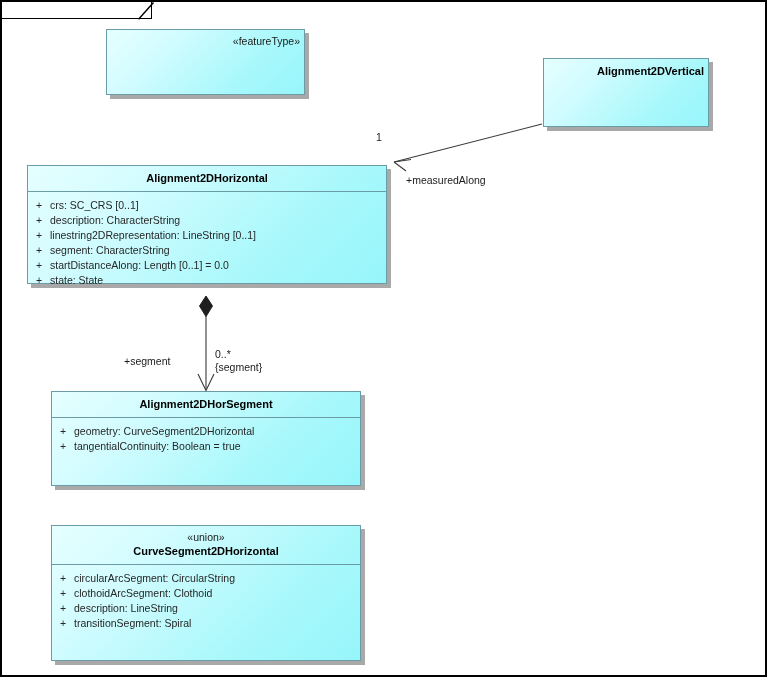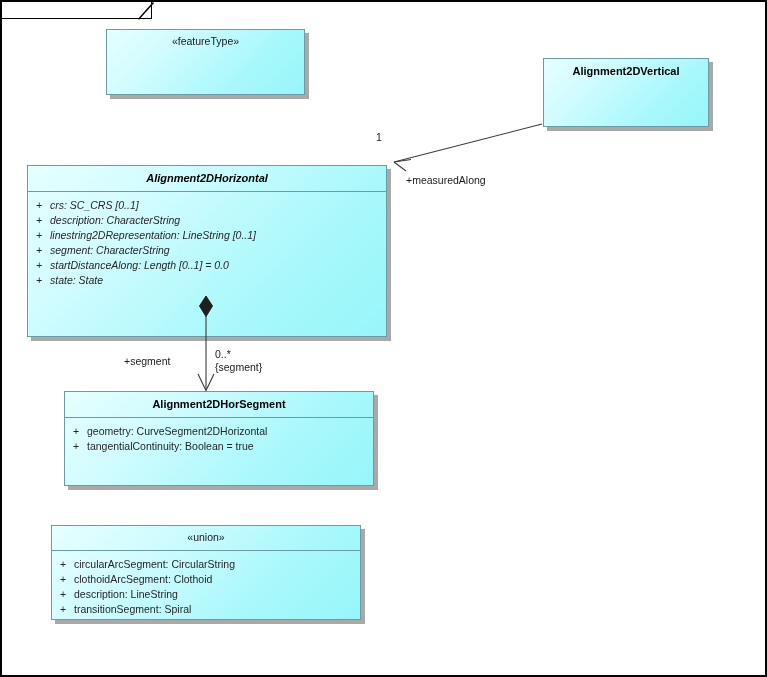--- a/index.html
+++ b/index.html
@@ -63,20 +63,21 @@
     z-index: 2;
   }
   .uml-head {
     box-sizing: border-box;
     text-align: center;
     padding: 5px 4px 6px 4px;
     border-bottom: 1px solid #6b9ba5;
   }
   .uml-head.no-sep {
     border-bottom: none;
+    text-align: right;
   }
   .uml-stereotype {
     font-size: 10.5px;
     color: #1a1a1a;
     line-height: 13px;
     white-space: nowrap;
   }
   .uml-name {
     font-size: 11px;
     font-weight: bold;
@@ -161,21 +162,21 @@
       <div class="uml-stereotype">«featureType»</div>
     </div>
   </div>
 
   <div class="uml-box" style="left:541px; top:56px; width:166px; height:69px;">
     <div class="uml-head no-sep">
       <div class="uml-name">Alignment2DVertical</div>
     </div>
   </div>
 
-  <div class="uml-box" style="left:25px; top:163px; width:360px; height:172px;font-style:italic;">
+  <div class="uml-box" style="left:25px; top:163px; width:360px; height:119px;">
     <div class="uml-head">
       <div class="uml-name">Alignment2DHorizontal</div>
     </div>
     <div class="uml-attrs">
       <div class="attr-row">
         <span class="attr-vis">+</span>
         <span class="attr-text">crs: SC_CRS [0..1]</span>
       </div>
       <div class="attr-row">
         <span class="attr-vis">+</span>
@@ -193,39 +194,40 @@
         <span class="attr-vis">+</span>
         <span class="attr-text">startDistanceAlong: Length [0..1] = 0.0</span>
       </div>
       <div class="attr-row">
         <span class="attr-vis">+</span>
         <span class="attr-text">state: State</span>
       </div>
     </div>
   </div>
 
-  <div class="uml-box" style="left:49px; top:389px; width:310px; height:95px;margin-left:13px;">
+  <div class="uml-box" style="left:49px; top:389px; width:310px; height:95px;">
     <div class="uml-head">
       <div class="uml-name">Alignment2DHorSegment</div>
     </div>
     <div class="uml-attrs">
       <div class="attr-row">
         <span class="attr-vis">+</span>
         <span class="attr-text">geometry: CurveSegment2DHorizontal</span>
       </div>
       <div class="attr-row">
         <span class="attr-vis">+</span>
         <span class="attr-text">tangentialContinuity: Boolean = true</span>
       </div>
     </div>
   </div>
 
-  <div class="uml-box" style="left:49px; top:523px; width:310px; height:95px;">
+  <div class="uml-box" style="left:49px; top:523px; width:310px; height:136px;">
     <div class="uml-head">
       <div class="uml-stereotype">«union»</div>
+      <div class="uml-name">CurveSegment2DHorizontal</div>
     </div>
     <div class="uml-attrs">
       <div class="attr-row">
         <span class="attr-vis">+</span>
         <span class="attr-text">circularArcSegment: CircularString</span>
       </div>
       <div class="attr-row">
         <span class="attr-vis">+</span>
         <span class="attr-text">clothoidArcSegment: Clothoid</span>
       </div>

